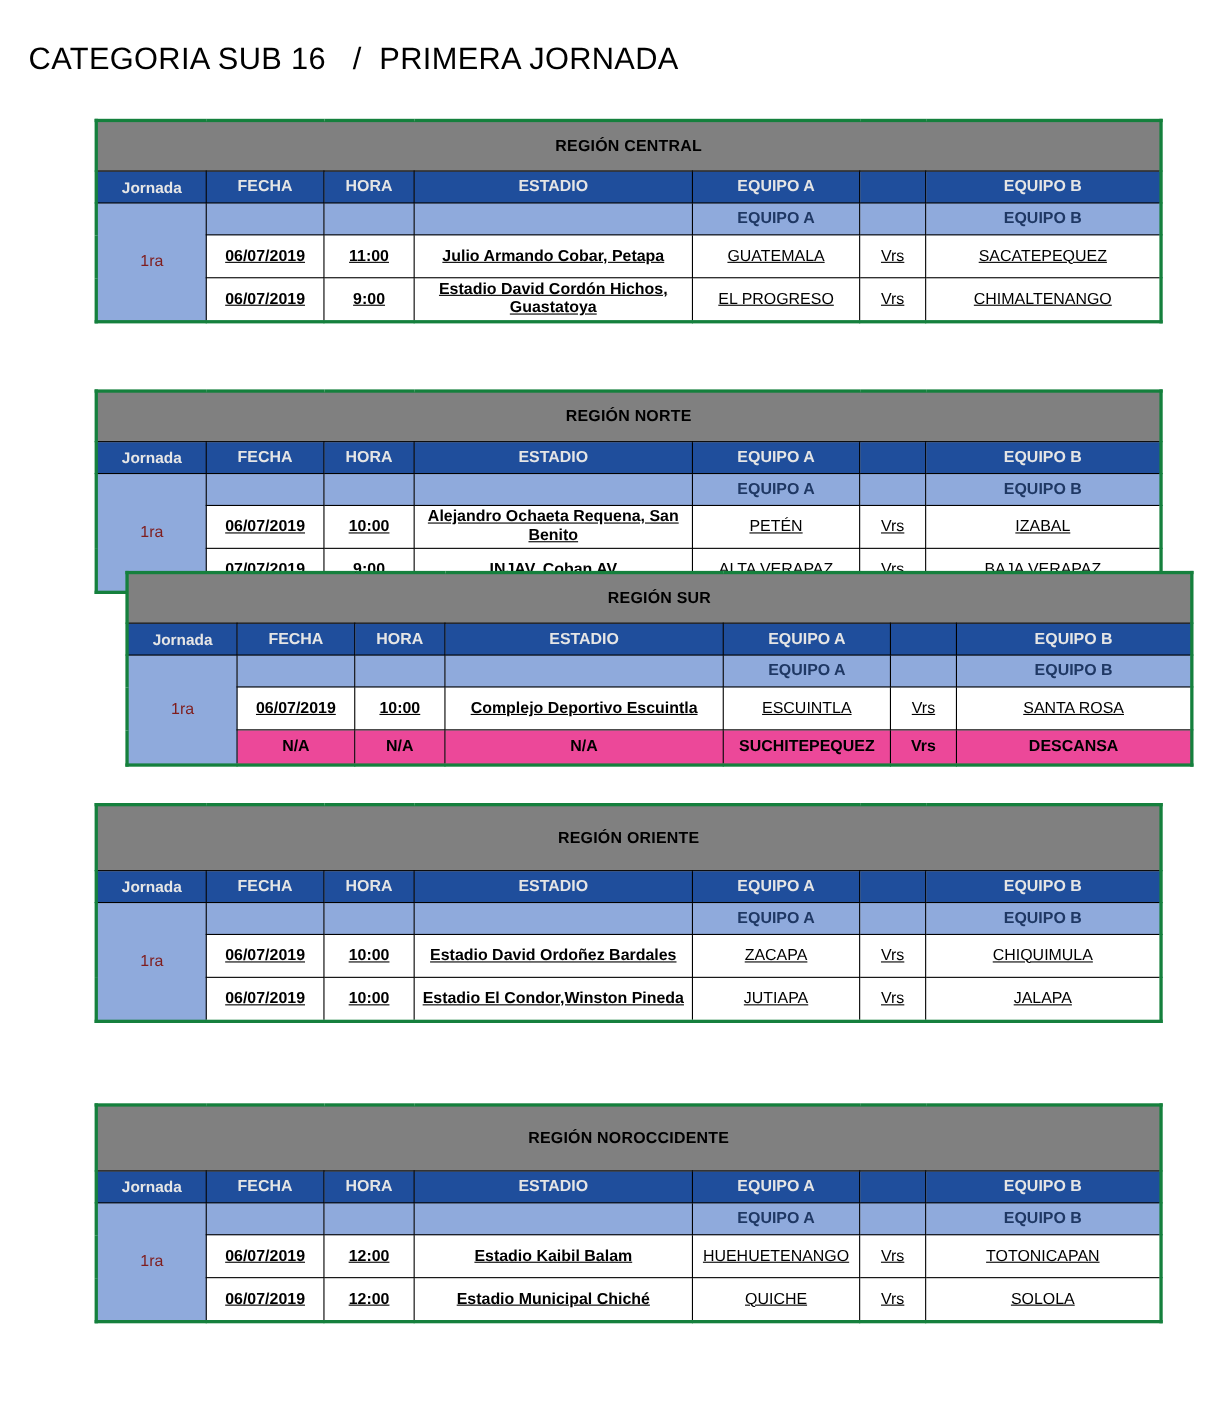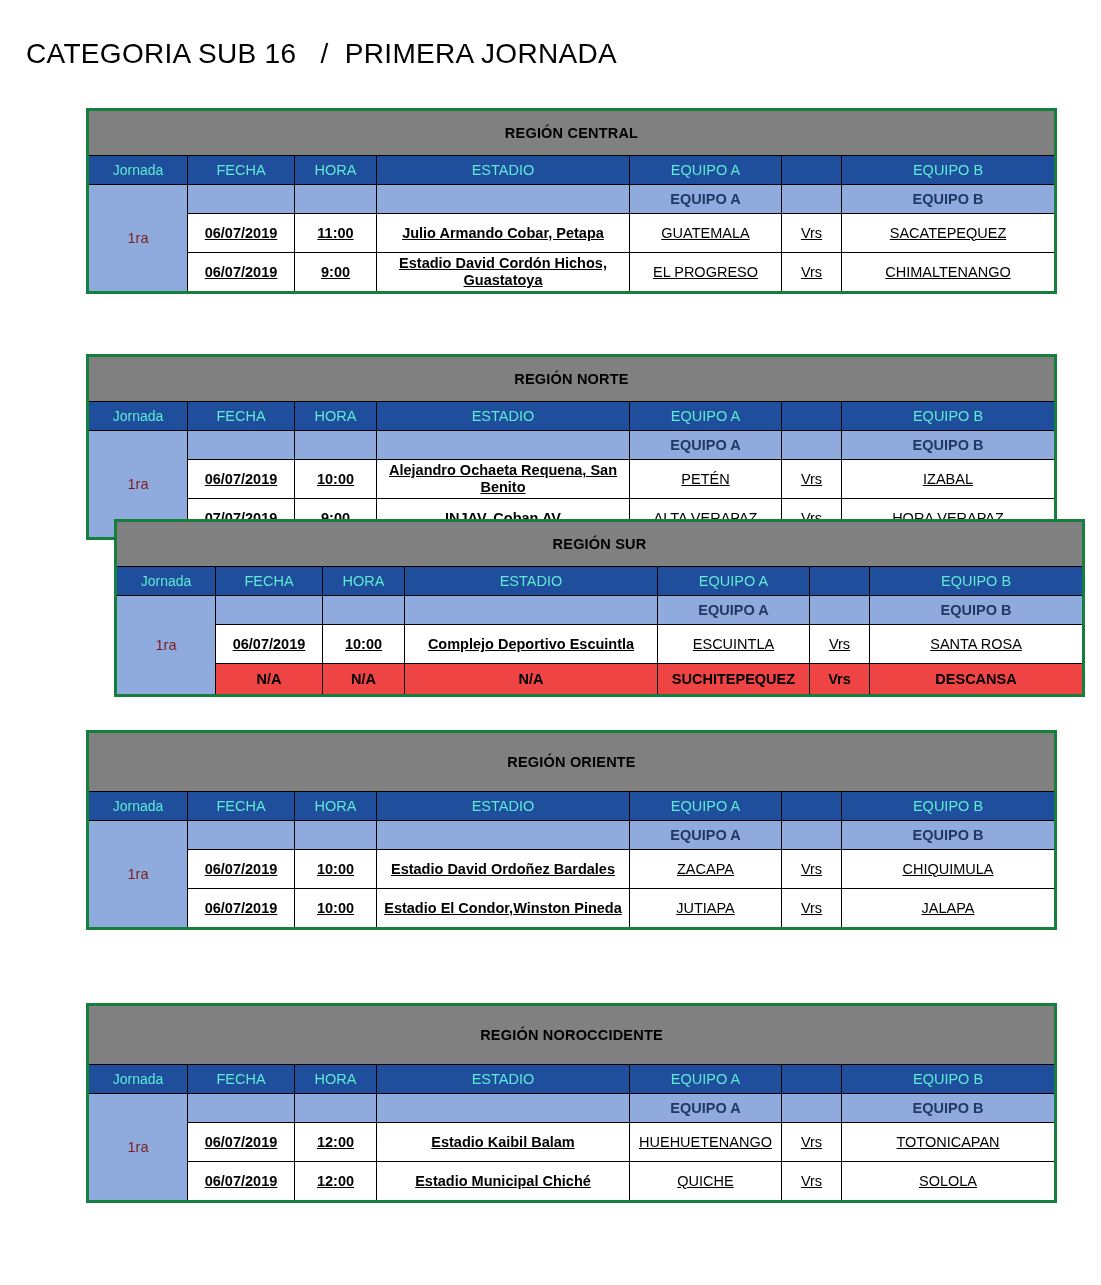--- a/index.html
+++ b/index.html
@@ -46,22 +46,22 @@
   .region-header {
     background: #808080;
     font-size: 26px;
     font-weight: bold;
     height: 44px;
     letter-spacing: 0.2px;
     color: #000;
   }
   .col-head {
     background: #1F4E9C;
-    color: #5eead4;
-    font-weight: normal;
+    color: #e5e5e5;
+    font-weight: bold;
     height: 28px;
     font-size: 15px;
   }
   .col-head.small {
     font-size: 14px;
   }
   .sub-head {
     background: #8FAADC;
     color: #1F3864;
     font-weight: bold;
@@ -80,21 +80,21 @@
   .data-cell {
     background: #ffffff;
     height: 38px;
     font-size: 14px;
     text-decoration: underline;
   }
   .data-cell.bold {
     font-weight: bold;
   }
   .na-row td {
-    background: #ef4444;
+    background: #ec4899;
     font-weight: bold;
     color: #000;
     height: 30px;
   }
   .vrs {
     font-size: 13px;
   }
   
   col.c-jornada { width: 100px; }
   col.c-fecha   { width: 107px; }
@@ -202,21 +202,21 @@
         <td class="data-cell">PETÉN</td>
         <td class="data-cell vrs">Vrs</td>
         <td class="data-cell">IZABAL</td>
       </tr>
       <tr>
         <td class="data-cell bold">07/07/2019</td>
         <td class="data-cell bold">9:00</td>
         <td class="data-cell bold">INJAV, Coban AV</td>
         <td class="data-cell">ALTA VERAPAZ</td>
         <td class="data-cell vrs">Vrs</td>
-        <td class="data-cell">HORA VERAPAZ</td>
+        <td class="data-cell">BAJA VERAPAZ</td>
       </tr>
     </tbody>
   </table>
 </div>
 
 <div class="region-block" style="top:519px;margin-left:28px;">
   <table class="region-table">
     <colgroup>
       <col class="c-jornada">
         <col class="c-fecha">

